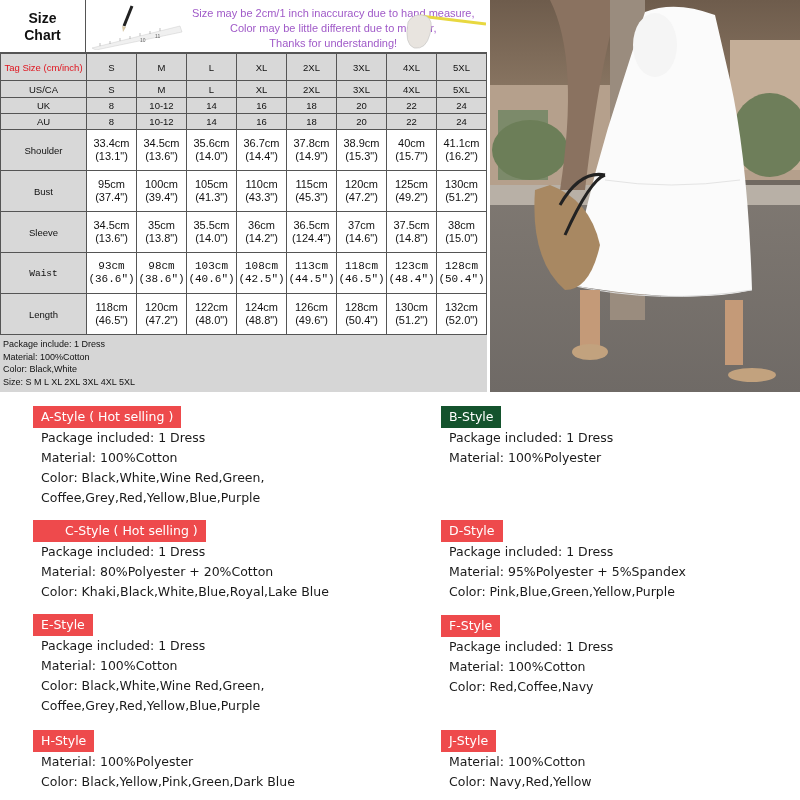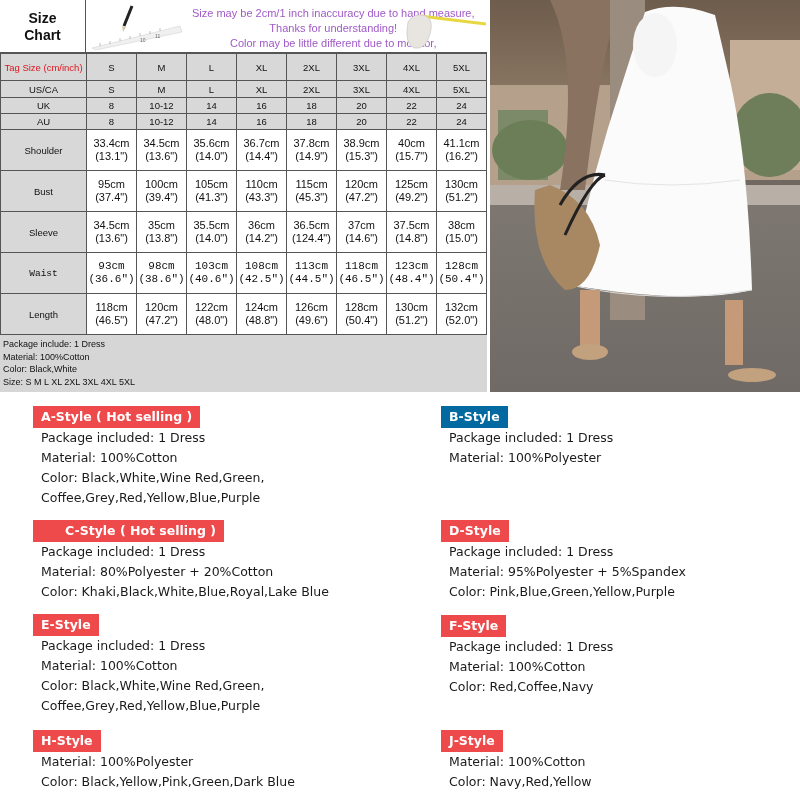--- a/index.html
+++ b/index.html
@@ -21,21 +21,21 @@
   table.sizes tr.meas td.val { background: #fff; font-size: 11px; line-height: 13px; }
   .tag-lbl { color: #e0141e; font-size: 9.5px; line-height: 11px; }
 
   .footer-notes { position: absolute; left: 3px; top: 338px; font-size: 9px; line-height: 12.5px; color: #111; }
 
   
   .photo { position: absolute; left: 490px; top: 0; width: 310px; height: 392px; overflow: hidden; background: #8a7e72; }
 
   
   .style-block { position: absolute; font-family: "DejaVu Sans", sans-serif; font-size: 12.5px; color: #1a1a1a; }
-  .style-tag { display: inline-block; background: #ee4a4c; color: #fff; font-weight: bold; font-size: 12.5px; height: 22px; line-height: 22px; padding: 0 8px; }
+  .style-tag { display: inline-block; background: #ee4a4c; color: #fff; font-weight: normal; font-size: 12.5px; height: 22px; line-height: 22px; padding: 0 8px; }
   .style-line { line-height: 20px; padding-left: 8px; white-space: nowrap; }
 </style>
 </head>
 <body>
 
 <div class="chart">
   <div class="chart-header">
     <div class="size-chart-title">Size
 Chart</div>
     <svg class="ruler" viewBox="0 0 95 46">
@@ -49,22 +49,22 @@
           <line x1="60" y1="30" x2="60" y2="27"></line>
         <line x1="70" y1="27" x2="70" y2="24"></line>
       </g>
       <text x="50" y="38" font-size="5" fill="#666" font-family="Liberation Sans, sans-serif">10</text>
       <text x="65" y="34" font-size="5" fill="#666" font-family="Liberation Sans, sans-serif">11</text>
       <line x1="42" y1="2" x2="34" y2="22" stroke="#222" stroke-width="3"></line>
       <polygon points="32,22 36,23 33,28" fill="#d8c8a8"></polygon>
     </svg>
     <div class="notice">
       <div>Size may be 2cm/1 inch inaccuracy due to hand measure,</div>
+      <div>Color may be little different due to monitor,</div>
       <div>Thanks for understanding!</div>
-      <div>Color may be little different due to monitor,</div>
     </div>
     <svg class="hand" viewBox="0 0 86 46">
       <line x1="20" y1="12" x2="86" y2="20" stroke="#e8d840" stroke-width="3"></line>
       <path d="M8,18 Q14,8 26,12 Q34,16 30,30 Q26,46 14,44 Q4,40 8,18 Z" fill="#e8e4df" stroke="#bbb" stroke-width="0.5"></path>
     </svg>
   </div>
 
   <table class="sizes">
     <tbody>
         <tr class="hdr" style="height:27px">
@@ -334,20 +334,20 @@
 
     <rect x="90" y="290" width="20" height="60" fill="#c49a78"></rect>
     <rect x="235" y="300" width="18" height="65" fill="#c49a78"></rect>
     <ellipse cx="100" cy="352" rx="18" ry="8" fill="#c2a27e"></ellipse>
     <ellipse cx="262" cy="375" rx="24" ry="7" fill="#c2a27e"></ellipse>
   </svg>
 </div>
 
 <div id="styles-host">
     <div class="style-block" style="left: 33px; top: 406px;"><div class="style-tag" style="background: rgb(238, 74, 76);">A-Style ( Hot selling )</div><div class="style-line">Package included: 1 Dress</div><div class="style-line">Material: 100%Cotton</div><div class="style-line">Color: Black,White,Wine Red,Green,</div><div class="style-line">Coffee,Grey,Red,Yellow,Blue,Purple</div></div>
-    <div class="style-block" style="left: 441px; top: 406px;"><div class="style-tag" style="background: #0369a1;">B-Style</div><div class="style-line">Package included: 1 Dress</div><div class="style-line">Material: 100%Polyester</div></div>
+    <div class="style-block" style="left: 441px; top: 406px;"><div class="style-tag" style="background: #14532d;">B-Style</div><div class="style-line">Package included: 1 Dress</div><div class="style-line">Material: 100%Polyester</div></div>
     <div class="style-block" style="left: 33px; top: 520px;"><div class="style-tag" style="background: rgb(238, 74, 76); padding-left: 32px;">C-Style ( Hot selling )</div><div class="style-line">Package included: 1 Dress</div><div class="style-line">Material: 80%Polyester + 20%Cotton</div><div class="style-line">Color: Khaki,Black,White,Blue,Royal,Lake Blue</div></div>
     <div class="style-block" style="left: 441px; top: 520px;"><div class="style-tag" style="background: rgb(238, 74, 76);">D-Style</div><div class="style-line">Package included: 1 Dress</div><div class="style-line">Material: 95%Polyester + 5%Spandex</div><div class="style-line">Color: Pink,Blue,Green,Yellow,Purple</div></div>
     <div class="style-block" style="left: 33px; top: 614px;"><div class="style-tag" style="background: rgb(238, 74, 76);">E-Style</div><div class="style-line">Package included: 1 Dress</div><div class="style-line">Material: 100%Cotton</div><div class="style-line">Color: Black,White,Wine Red,Green,</div><div class="style-line">Coffee,Grey,Red,Yellow,Blue,Purple</div></div>
     <div class="style-block" style="left: 441px; top: 615px;"><div class="style-tag" style="background: rgb(238, 74, 76);">F-Style</div><div class="style-line">Package included: 1 Dress</div><div class="style-line">Material: 100%Cotton</div><div class="style-line">Color: Red,Coffee,Navy</div></div>
     <div class="style-block" style="left: 33px; top: 730px;"><div class="style-tag" style="background: rgb(238, 74, 76);">H-Style</div><div class="style-line">Material: 100%Polyester</div><div class="style-line">Color: Black,Yellow,Pink,Green,Dark Blue</div></div>
     <div class="style-block" style="left: 441px; top: 730px;"><div class="style-tag" style="background: rgb(238, 74, 76);">J-Style</div><div class="style-line">Material: 100%Cotton</div><div class="style-line">Color: Navy,Red,Yellow</div></div>
   </div>
 
 </body></html>

